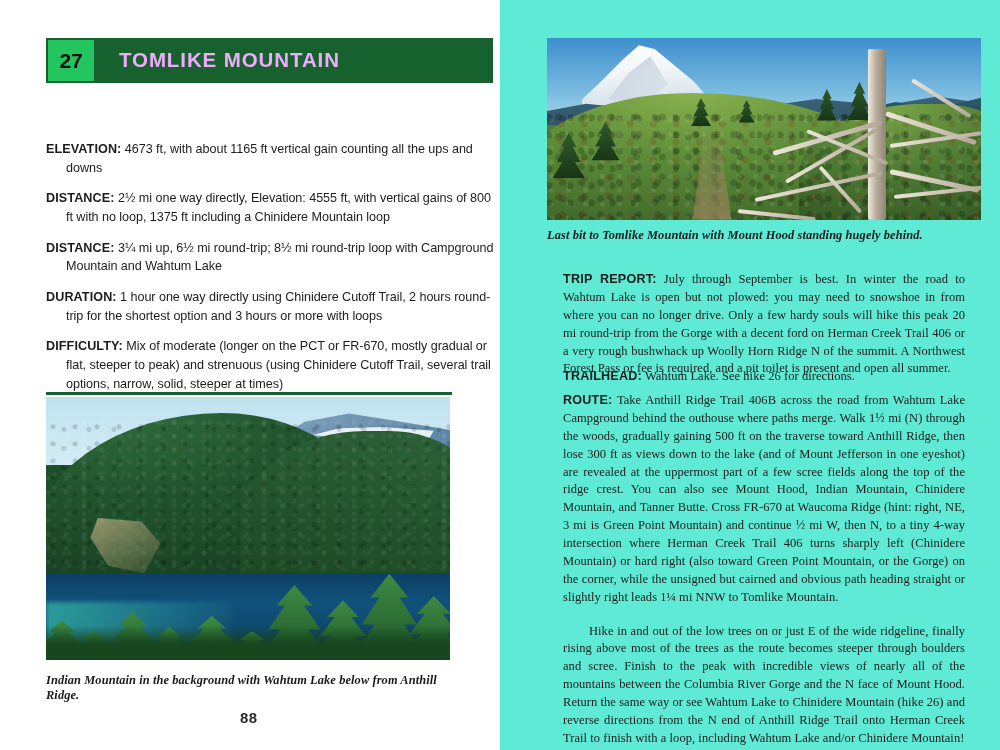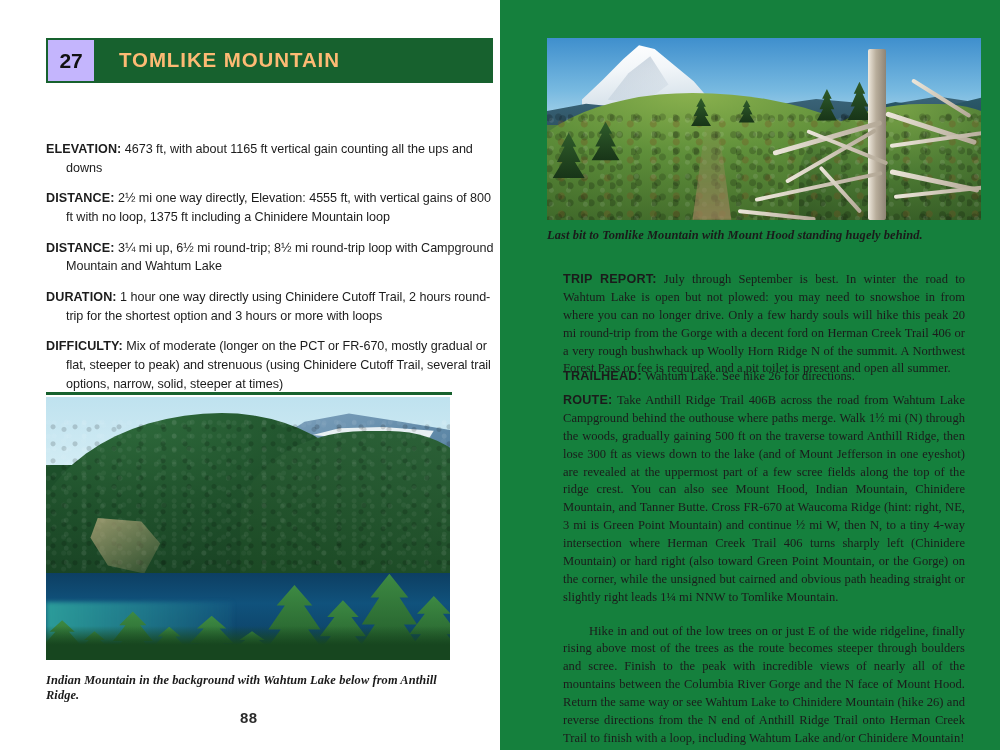--- a/index.html
+++ b/index.html
@@ -33,39 +33,39 @@
   .hdr-bar {
     position: absolute;
     left: 46px; top: 38px;
     width: 447px; height: 45px;
     background: #17612e;
     display: flex;
     align-items: stretch;
   }
   .hdr-num-box {
     width: 46px;
-    background: #c4b5fd;
+    background: #22c55e;
     margin: 2px 0 2px 2px;
     display: flex;
     align-items: center;
     justify-content: center;
   }
   .hdr-num {
     font-size: 21px;
     font-weight: bold;
     color: #111111;
     letter-spacing: -0.3px;
     line-height: 1;
   }
   .hdr-title {
     flex: 1;
     display: flex;
     align-items: center;
     padding-left: 25px;
-    color: #fdba74;
+    color: #f0abfc;
     font-size: 20.5px;
     font-weight: bold;
     letter-spacing: 0.9px;
     line-height: 1;
   }
 
   .specs {
     position: absolute;
     left: 46px; top: 96px;
     width: 452px;
@@ -185,21 +185,21 @@
     color: #2b2b2b;
     letter-spacing: .4px;
   }
   .folio-left { left: 240px; top: 709px; }
 
   
   #page-right {
     position: absolute;
     left: 500px; top: 0;
     width: 500px; height: 750px;
-    background: #15803d;
+    background: #5eead4;
   }
 
   
   .photo-right {
     position: absolute;
     left: 47px; top: 38px;
     width: 434px; height: 182px;
     overflow: hidden;
     background: #4e7c3c;
   }

